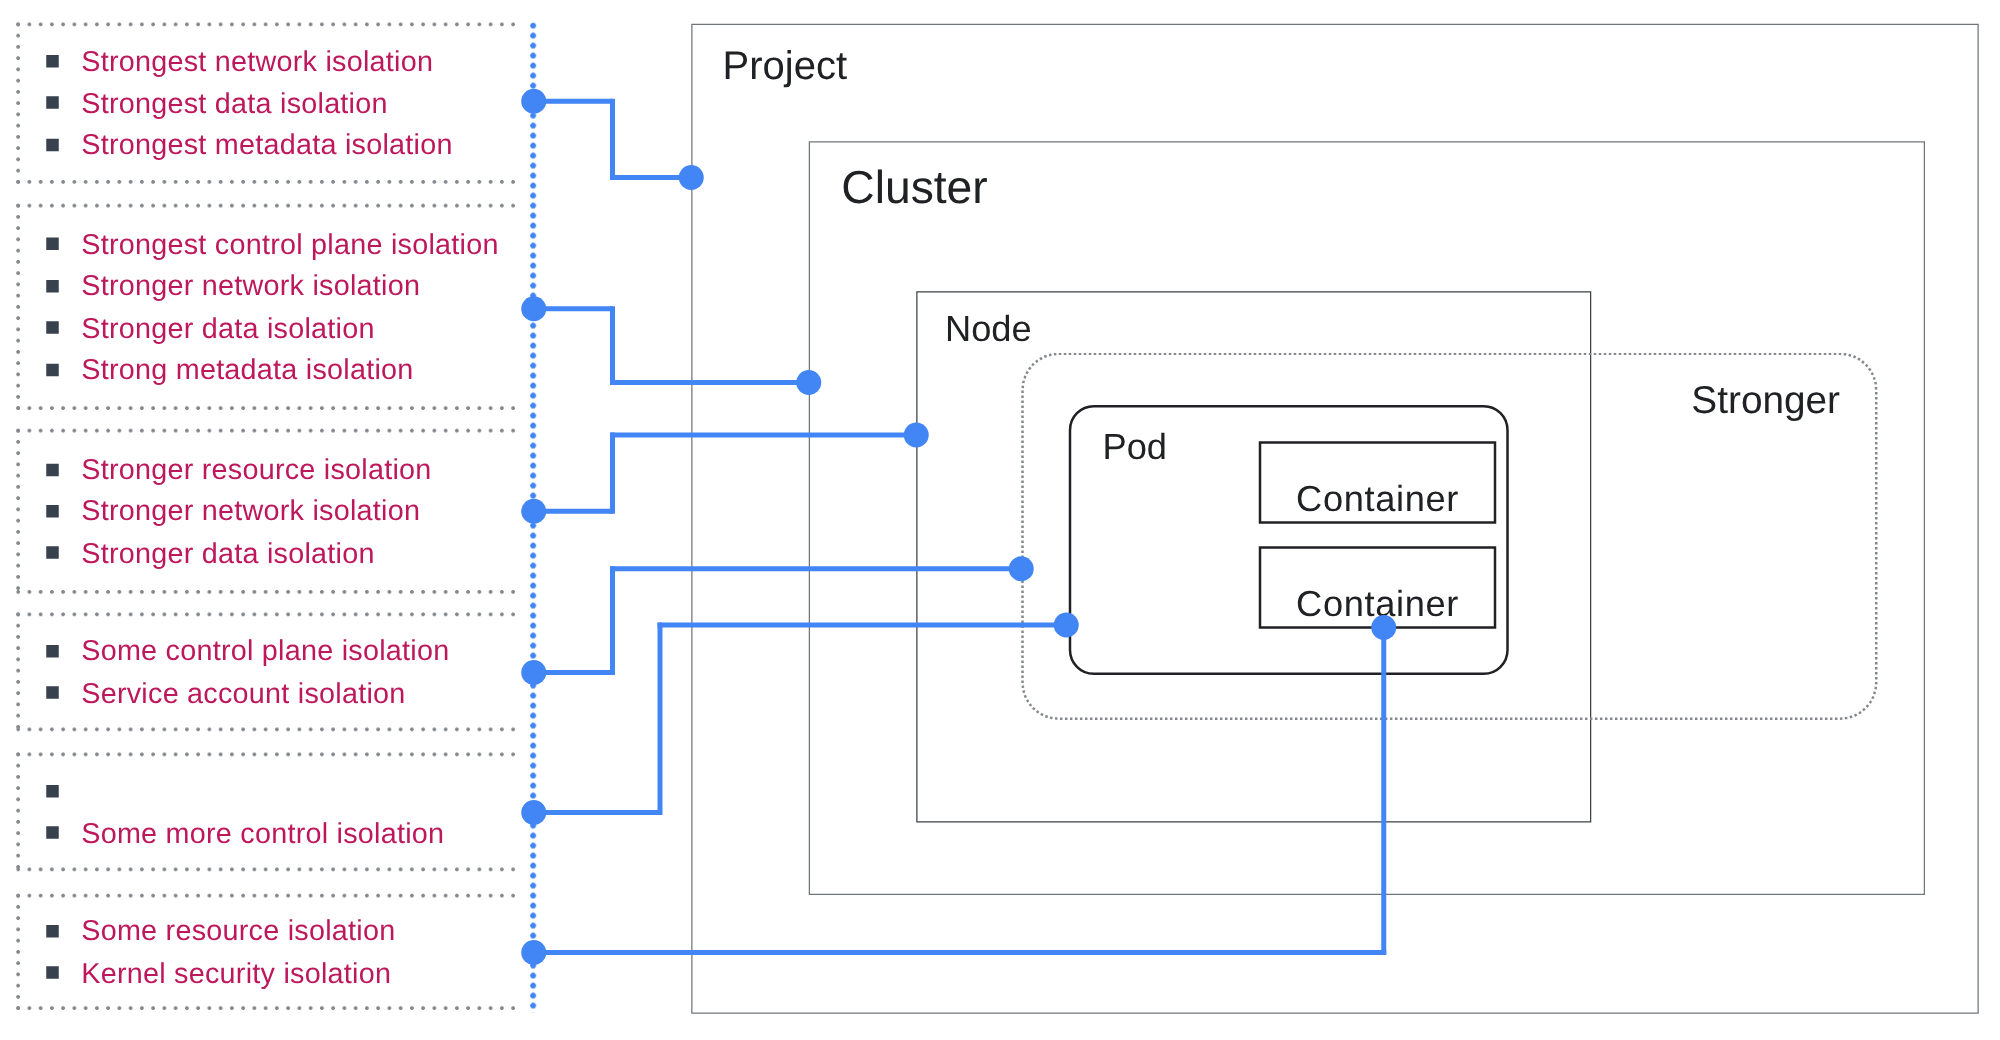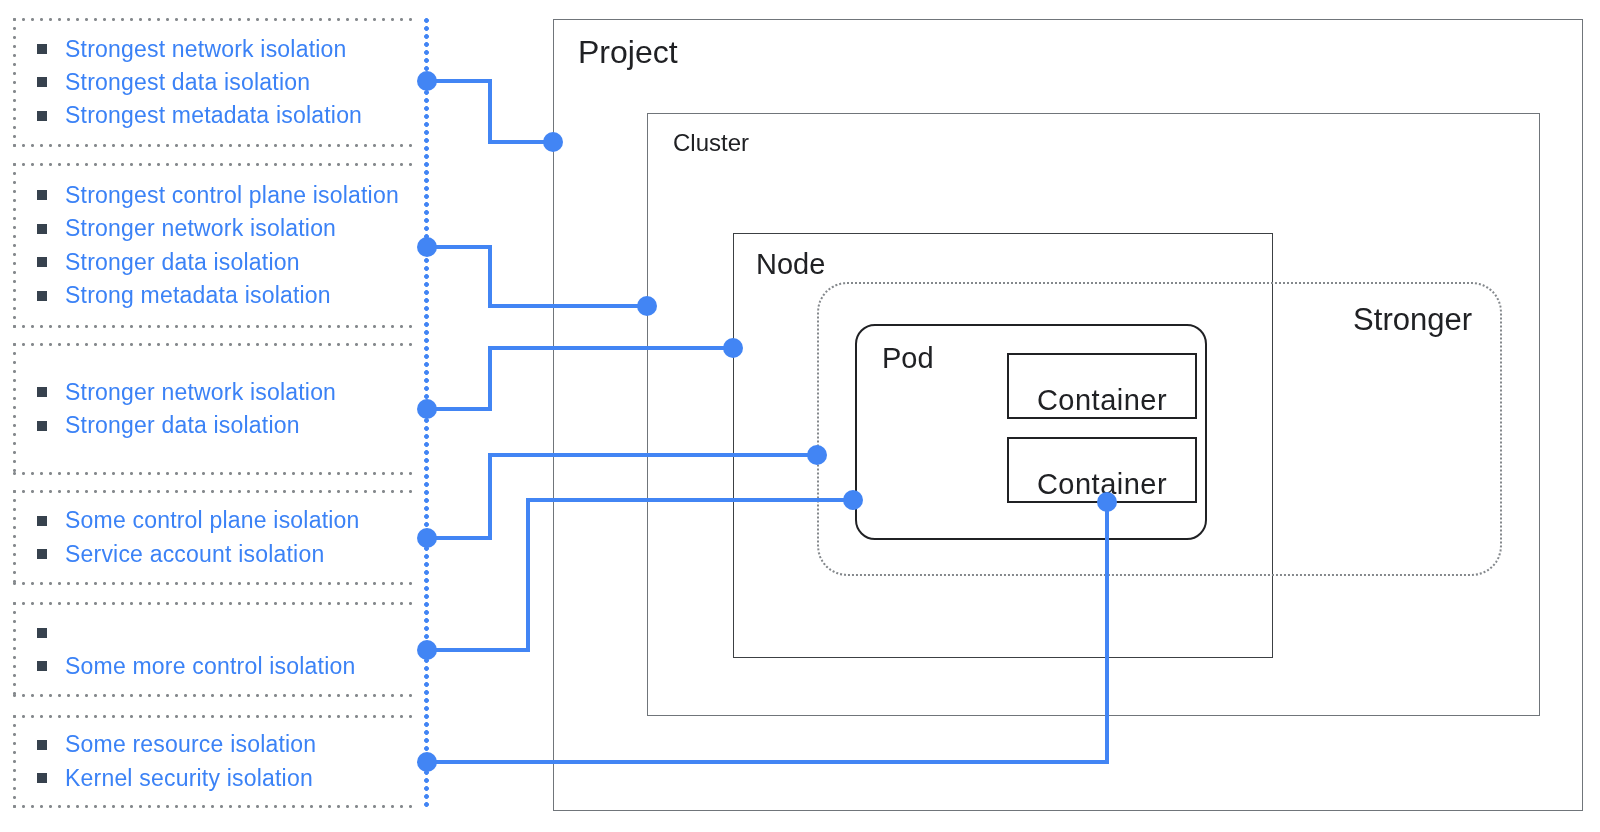--- a/index.html
+++ b/index.html
@@ -13,21 +13,21 @@
     background-image:radial-gradient(circle at 1.5px 1.5px,#85898d 1.25px,transparent 1.7px);
     background-size:9px 3px;background-repeat:repeat-x;}
   .gedge-bottom{position:absolute;left:0;right:6px;bottom:0;height:3px;
     background-image:radial-gradient(circle at 1.5px 1.5px,#85898d 1.25px,transparent 1.7px);
     background-size:9px 3px;background-repeat:repeat-x;}
   .gedge-left{position:absolute;left:0;top:0;bottom:0;width:3px;
     background-image:radial-gradient(circle at 1.5px 1.5px,#85898d 1.25px,transparent 1.7px);
     background-size:3px 9px;background-repeat:repeat-y;}
   .row{height:33.4px;display:flex;align-items:center;}
   .bullet{width:10px;height:10px;background:#37424e;margin-left:24px;margin-right:18px;flex:0 0 auto;}
-  .row-label{font-size:23px;color:#3b82f6;letter-spacing:.2px;white-space:nowrap;}
+  .row-label{font-size:23px;color:#be185d;letter-spacing:.2px;white-space:nowrap;}
   
   .blue-dotline{position:absolute;left:424px;top:18px;width:5px;height:792px;
     background-image:radial-gradient(circle at 2.5px 2.5px,#4285f4 2.1px,transparent 2.6px);
     background-size:5px 8px;background-repeat:repeat-y;}
   
   .box{position:absolute;background:transparent;box-sizing:border-box;}
   .box-label{position:absolute;color:#202124;white-space:nowrap;}
   #project-box{left:553px;top:19px;width:1030px;height:792px;border:1.5px solid #70757a;}
   #cluster-box{left:647px;top:113px;width:893px;height:603px;border:1.5px solid #70757a;}
   #node-box{left:733px;top:198px;width:540px;height:425px;border:1.5px solid #3c4043;margin-top:35px;}
@@ -86,20 +86,24 @@
         <span class="row-label">Strong metadata isolation</span>
       </div>
   </div>
 
   <div class="group" style="top:343px;height:132px;">
     <div class="gedge-top"></div>
     <div class="gedge-bottom"></div>
     <div class="gedge-left"></div>
     <div class="row">
         <span class="bullet"></span>
+        <span class="row-label">Stronger resource isolation</span>
+      </div>
+    <div class="row">
+        <span class="bullet"></span>
         <span class="row-label">Stronger network isolation</span>
       </div>
     <div class="row">
         <span class="bullet"></span>
         <span class="row-label">Stronger data isolation</span>
       </div>
   </div>
 
   <div class="group" style="top:490px;height:95px;">
     <div class="gedge-top"></div>
@@ -141,21 +145,21 @@
         <span class="row-label">Kernel security isolation</span>
       </div>
   </div>
 
   <div class="blue-dotline"></div>
 
   <div id="project-box" class="box">
     <span class="box-label" style="left:24px;top:14px;font-size:32px;">Project</span>
   </div>
   <div id="cluster-box" class="box">
-    <span class="box-label" style="left:25px;top:15px;font-size:24px;">Cluster</span>
+    <span class="box-label" style="left:25px;top:15px;font-size:37px;">Cluster</span>
   </div>
   <div id="node-box" class="box">
     <span class="box-label" style="left:22px;top:14px;font-size:29px;">Node</span>
   </div>
   <div id="namespace-box" class="box">
     <span class="box-label" style="right:28px;top:18px;font-size:31px;">Stronger</span>
   </div>
   <div id="pod-box" class="box">
     <span class="box-label" style="left:25px;top:16px;font-size:29px;">Pod</span>
   </div>

